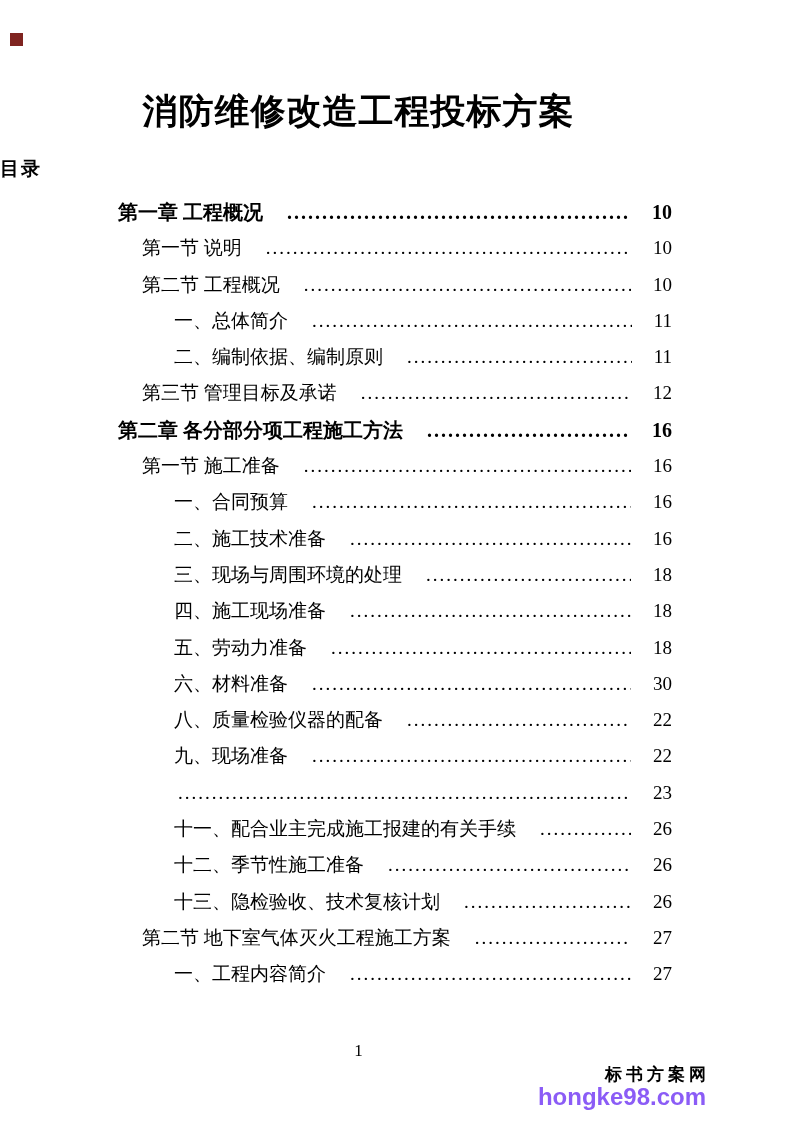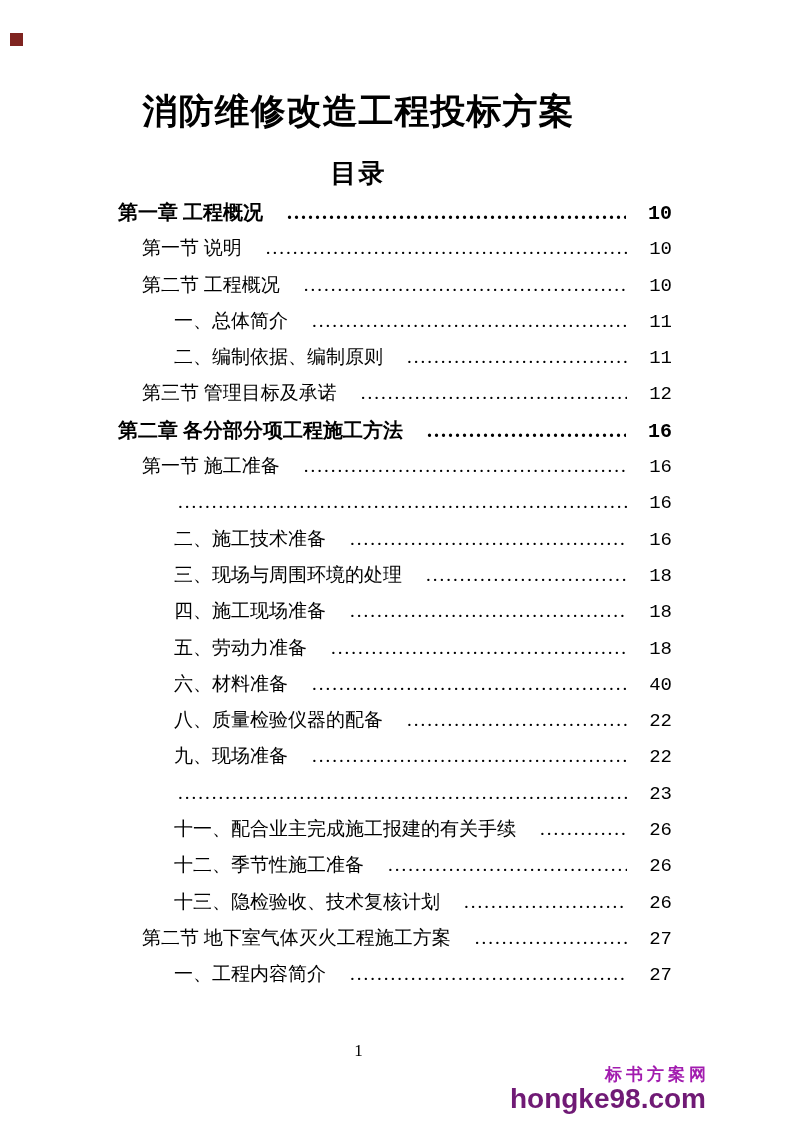--- a/index.html
+++ b/index.html
@@ -31,22 +31,22 @@
     font-weight: bold;
     letter-spacing: 1px;
     white-space: nowrap;
   }
   .toc-heading {
     position: absolute;
     top: 156px;
     left: 0;
     right: 0;
     margin: 0;
-    text-align: center;
-    font-size: 26px;
+    text-align: left;
+    font-size: 19px;
     font-weight: bold;
     letter-spacing: 2px;
   }
   .toc {
     position: absolute;
     top: 194px;
     left: 118px;
     width: 554px;
   }
   .toc-row {
@@ -68,21 +68,21 @@
   .toc-dots {
     flex: 1 1 auto;
     overflow: hidden;
     white-space: nowrap;
     margin: 0 2px 0 4px;
   }
   .toc-dots::after {
     content: "................................................................................................................................................................";
     letter-spacing: 2px;
   }
-  .toc-page { flex: 0 0 auto; font-family: Liberation Mono, monospace; }
+  .toc-page { flex: 0 0 auto; }
   .page-number {
     position: absolute;
     top: 1041px;
     left: 0;
     right: 0;
     text-align: center;
     font-size: 17px;
   }
   .watermark {
     position: absolute;
@@ -90,26 +90,26 @@
     right: 11px;
     text-align: right;
     font-family: "Liberation Sans", sans-serif;
     line-height: 1.05;
   }
   .watermark-cn {
     font-size: 17px;
     font-weight: bold;
     letter-spacing: 4px;
     margin-right: -4px;
-    color: #a21caf;
+    color: #000000;
   }
   .watermark-url {
-    font-size: 28px;
-    font-weight: bold;
-    color: #701a75;
+    font-size: 24px;
+    font-weight: bold;
+    color: #8b5cf6;
   }
 </style>
 </head>
 <body>
 
 <div class="page">
 
   <div class="corner-mark"></div>
 
   <h1 class="doc-title">消防维修改造工程投标方案</h1>
@@ -152,20 +152,21 @@
         <span class="toc-label">第二章 各分部分项工程施工方法</span>
         <span class="toc-dots"></span>
         <span class="toc-page">16</span>
       </div>
       <div class="toc-row section">
         <span class="toc-label">第一节 施工准备</span>
         <span class="toc-dots"></span>
         <span class="toc-page">16</span>
       </div>
       <div class="toc-row item">
+        <span class="toc-label">一、合同预算</span>
         <span class="toc-dots"></span>
         <span class="toc-page">16</span>
       </div>
       <div class="toc-row item">
         <span class="toc-label">二、施工技术准备</span>
         <span class="toc-dots"></span>
         <span class="toc-page">16</span>
       </div>
       <div class="toc-row item">
         <span class="toc-label">三、现场与周围环境的处理</span>
@@ -178,21 +179,21 @@
         <span class="toc-page">18</span>
       </div>
       <div class="toc-row item">
         <span class="toc-label">五、劳动力准备</span>
         <span class="toc-dots"></span>
         <span class="toc-page">18</span>
       </div>
       <div class="toc-row item">
         <span class="toc-label">六、材料准备</span>
         <span class="toc-dots"></span>
-        <span class="toc-page">40</span>
+        <span class="toc-page">30</span>
       </div>
       <div class="toc-row item">
         <span class="toc-label">八、质量检验仪器的配备</span>
         <span class="toc-dots"></span>
         <span class="toc-page">22</span>
       </div>
       <div class="toc-row item">
         <span class="toc-label">九、现场准备</span>
         <span class="toc-dots"></span>
         <span class="toc-page">22</span>

